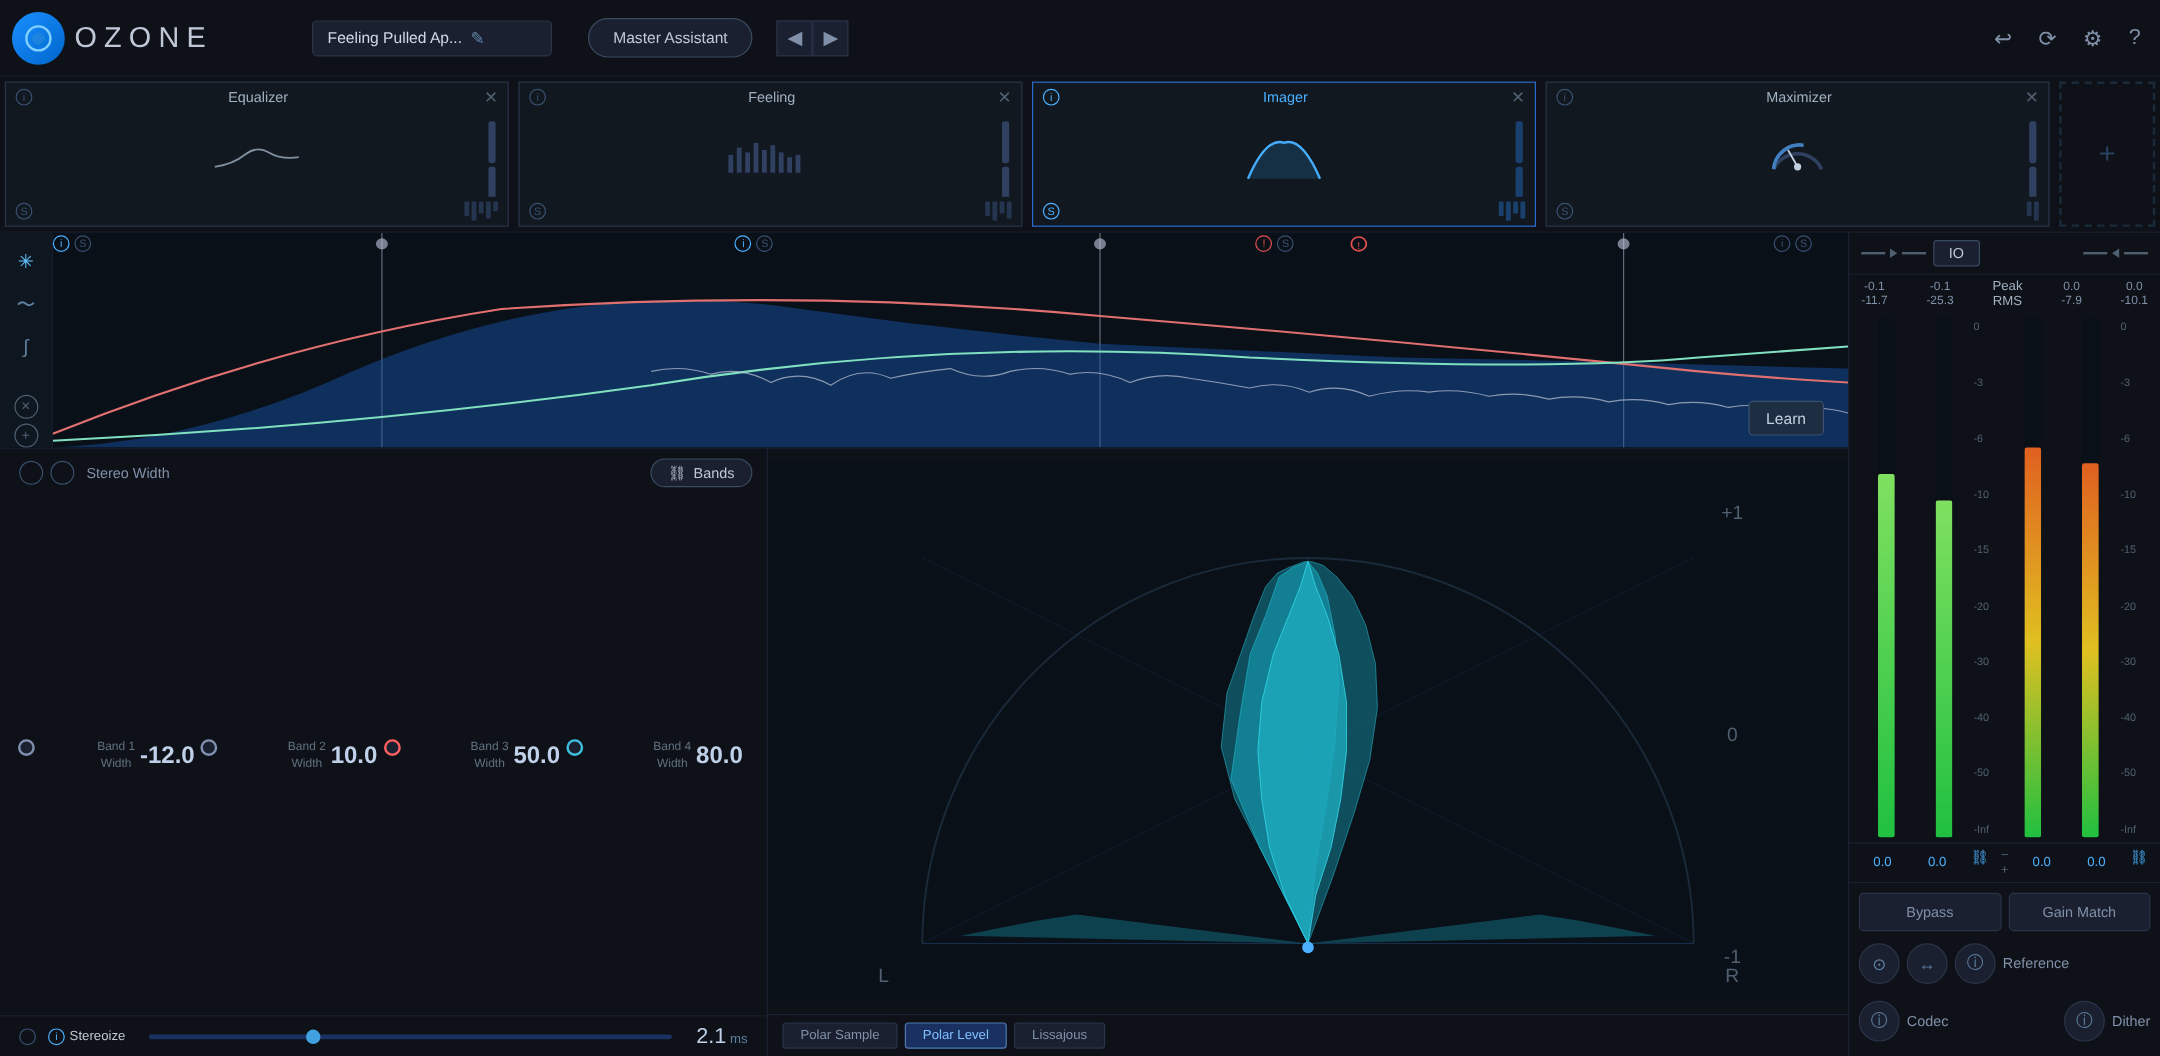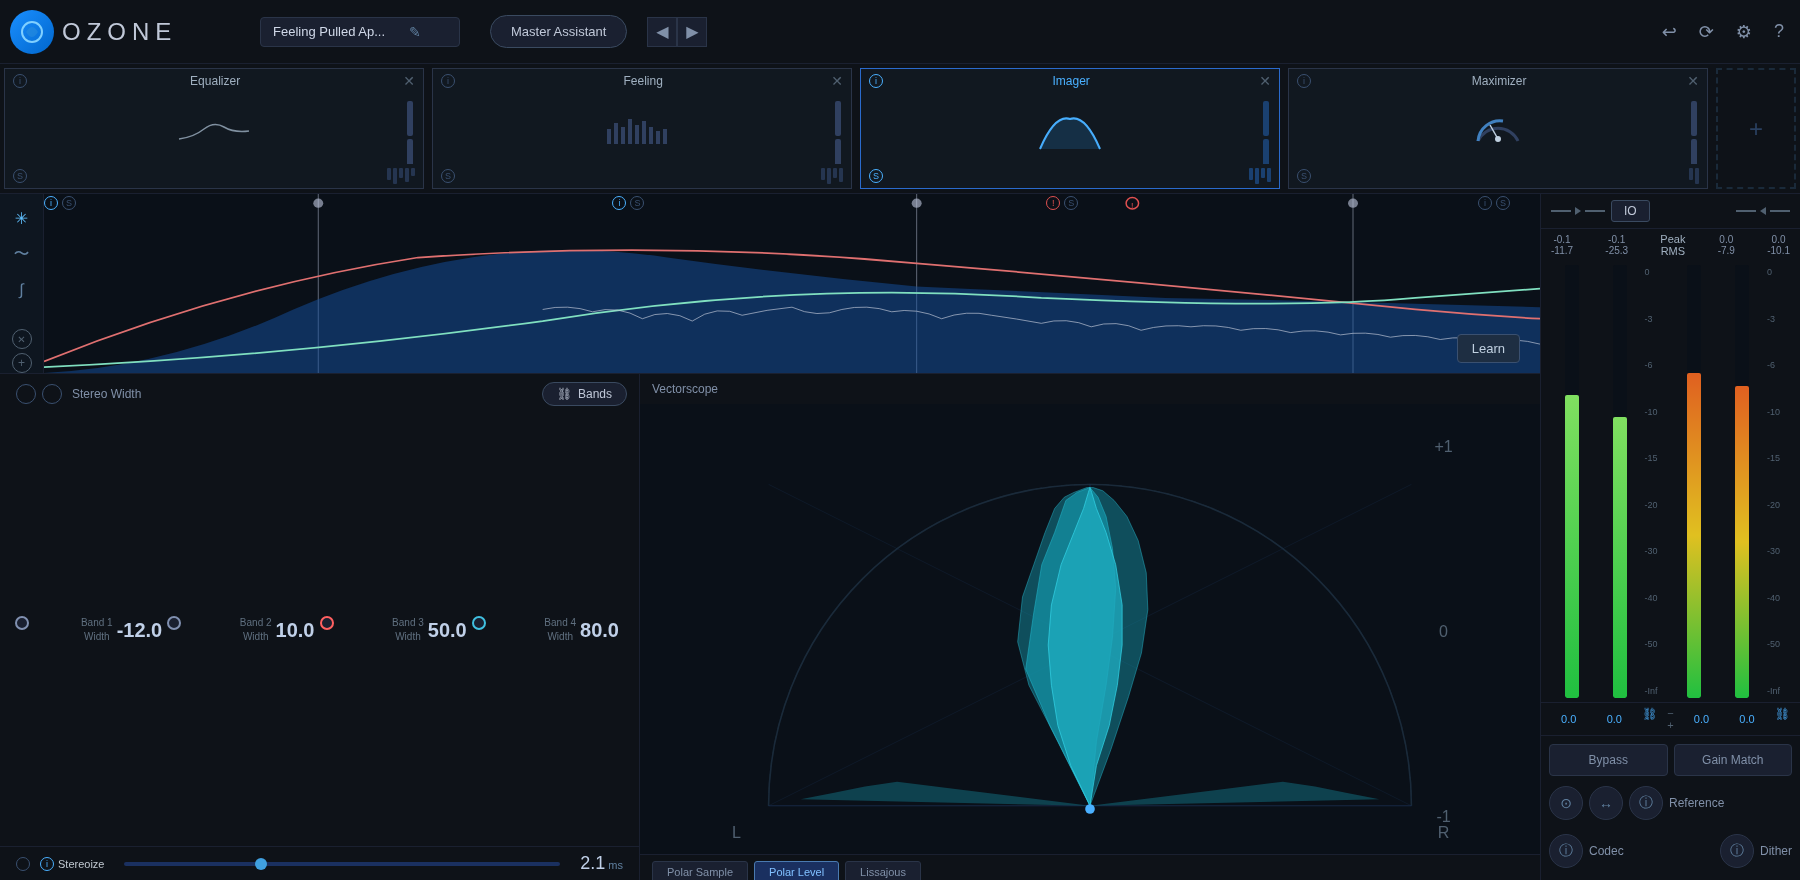--- a/index.html
+++ b/index.html
@@ -46,21 +46,21 @@
       color: #c0c8d8;
       letter-spacing: 6px;
     }
     .preset-box {
       display: flex;
       align-items: center;
       background: #1a2030;
       border: 1px solid #2a3448;
       border-radius: 4px;
       padding: 6px 12px;
-      gap: 24px;
+      gap: 7px;
       min-width: 200px;
     }
     .preset-name {
       color: #d0d8e8;
       font-size: 13px;
     }
     .edit-icon {
       color: #6080a0;
       font-size: 14px;
       cursor: pointer;
@@ -933,23 +933,20 @@
             <div class="stereoize-thumb"></div>
           </div>
           <div>
             <span class="ms-value">2.1</span>
             <span class="ms-unit">ms</span>
           </div>
         </div>
       </div>
 
       <div class="vectorscope-panel">
-        <div class="panel-header">
-          <span class="panel-title">Vectorscope</span>
-        </div>
         <div class="vectorscope-display">
           <svg width="100%" height="100%" viewBox="0 0 560 280">
 
             <rect width="560" height="280" fill="#0a1018"></rect>
 
             <text x="500" y="30" fill="#506070" font-size="10" text-anchor="middle">+1</text>
             <text x="500" y="145" fill="#506070" font-size="10" text-anchor="middle">0</text>
             <text x="500" y="260" fill="#506070" font-size="10" text-anchor="middle">-1</text>
             <text x="60" y="270" fill="#506070" font-size="10" text-anchor="middle">L</text>
             <text x="500" y="270" fill="#506070" font-size="10" text-anchor="middle">R</text>

